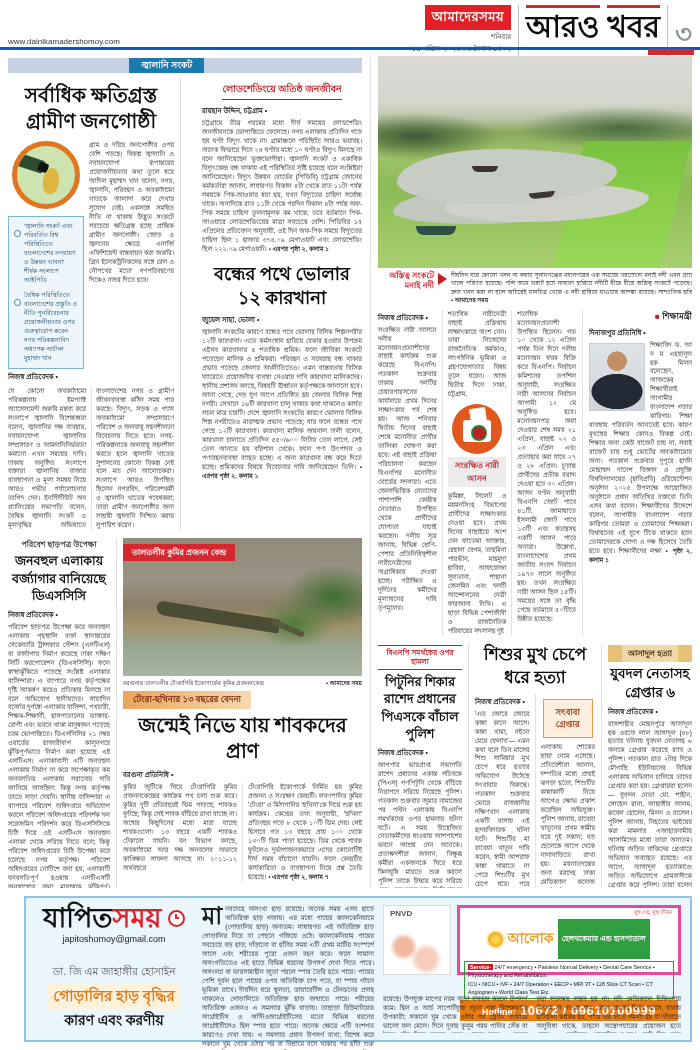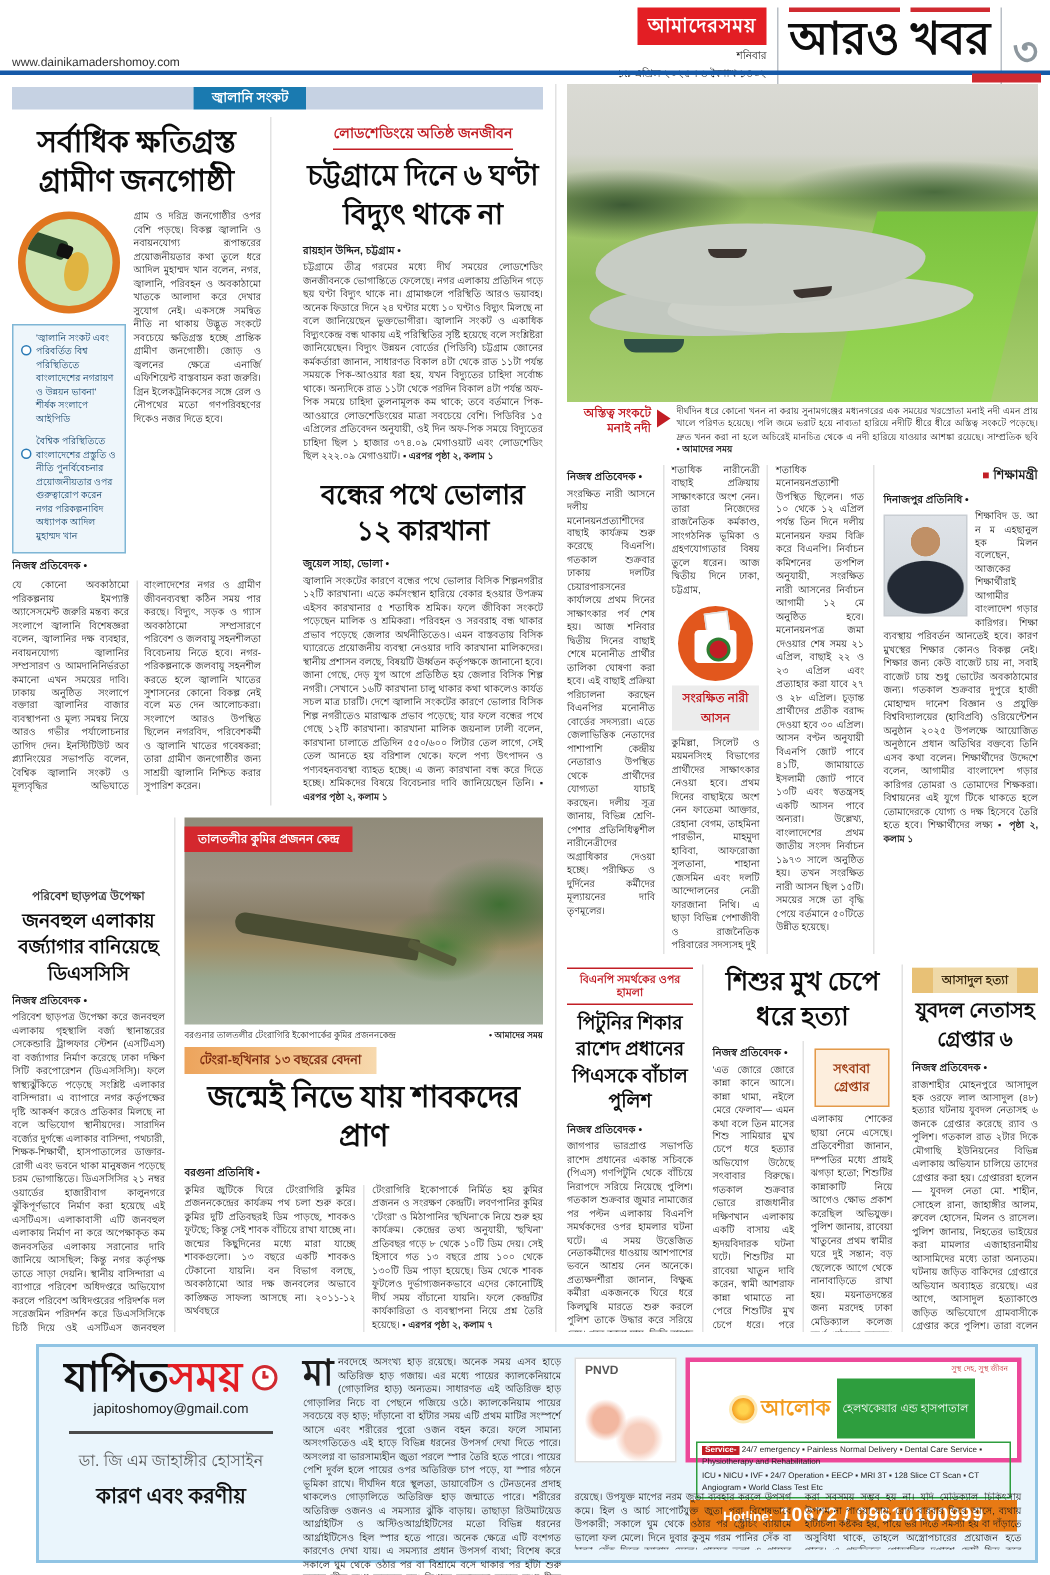--- a/index.html
+++ b/index.html
@@ -49,21 +49,21 @@
   .infobox .item{display:flex;gap:3px;margin-bottom:6px;}
   .infobox .item:last-child{margin-bottom:0;}
   .odot{width:5px;height:5px;border:1.5px solid #2a7ab5;border-radius:50%;flex:none;margin-top:8px;background:#fff;}
   .fuel-intro{flex:1;}
   .fuel-body{margin-top:4px;column-count:2;column-gap:10px;column-rule:1px solid #e2e2e2;}
   .ctg-tag{font-size:9.5px;border-bottom:1px solid #c21e25;width:fit-content;margin:4px auto 5px;padding-bottom:2px;}
   .ctg-h{font-size:19px;line-height:1.35;margin:2px 0 5px;}
   .bhola-h{font-size:18px;line-height:1.35;margin:8px 0 4px;}
   .lz-bottom{display:flex;margin-top:8px;}
   .waste-col{width:102px;flex:none;}
-  .waste-tag{font-size:7.8px;text-align:center;color:#3a3a3a;font-weight:bold;margin-bottom:2px;margin-top:46px;}
+  .waste-tag{font-size:7.8px;text-align:center;color:#3a3a3a;font-weight:bold;margin-bottom:2px;}
   .waste-h{font-size:12.5px;line-height:1.4;margin:1px 0 3px;}
   .croc-block{flex:1;margin-left:6px;border-left:1px solid #e2e2e2;padding-left:6px;}
   .croc-photo{height:138px;position:relative;background-image:
       radial-gradient(ellipse 70px 45px at 88% 42%,#3f6f33 0%,rgba(63,111,51,0) 70%),
       radial-gradient(ellipse 55px 35px at 72% 62%,#4d7c3c 0%,rgba(77,124,60,0) 70%),
       linear-gradient(180deg,#908b7a 0%,#9b9383 30%,#8a7f68 48%,#a08f68 62%,#99a68e 78%,#aab4a4 100%);}
   .croc-body{position:absolute;left:14%;top:52%;width:52%;height:14px;background:#4a4d33;border-radius:8px 2px 2px 10px;transform:rotate(9deg);}
   .croc-body:after{content:"";position:absolute;right:-26px;top:4px;width:34px;height:6px;background:#565a3a;border-radius:2px;transform:rotate(14deg);}
   .croc-tag{position:absolute;top:6px;left:0;background:#d4282e;color:#fff;font-size:8px;font-weight:bold;padding:2px 9px;}
   .croc-cap{display:flex;justify-content:space-between;font-size:5.8px;margin:2px 0 3px;color:#222;}
@@ -133,21 +133,21 @@
   .jp-right{flex:1;display:flex;flex-direction:column;gap:16px;}
   .ad-row{display:flex;gap:6px;height:70px;flex:none;}
   .pnvd{width:66px;flex:none;background:
       radial-gradient(circle 16px at 64% 78%,#f6cdbd 60%,rgba(0,0,0,0)),
       radial-gradient(circle 14px at 30% 60%,#f2b7a0 60%,rgba(0,0,0,0)),#fff;border:1px solid #dcdcdc;position:relative;}
   .pnvd-label{position:absolute;top:3px;left:6px;font-size:8px;font-weight:bold;color:#555;}
   .alok{flex:1;background:#fff;border:3px solid #ec4899;display:flex;flex-direction:column;}
   .alok-top{display:flex;align-items:center;justify-content:center;gap:4px;padding:2px 4px 1px;}
   .sun{width:15px;height:15px;border-radius:50%;background:radial-gradient(circle,#ffd34d 30%,#f39c1f 75%);box-shadow:0 0 0 2px #fdeab5;flex:none;}
   .alok-name{color:#f39c1f;font-size:14px;font-weight:800;}
-  .alok-rest{background:#2e9e3e;color:#fff;font-size:7.5px;font-weight:normal;padding:14px 4px;text-align:right;}
+  .alok-rest{background:#2e9e3e;color:#fff;font-size:7.5px;font-weight:bold;padding:14px 4px;text-align:right;}
   .alok-tagline{font-size:5px;color:#c21e25;text-align:right;padding:1px 6px 0;}
   .alok-services{border:1px solid #2e9e3e;margin:1px 4px;padding:1px 3px;font-size:5.4px;line-height:1.55;color:#222;}
   .svc-label{color:#fff;background:#c21e25;font-weight:bold;padding:0 2px;}
   .alok-hotline{background:#e87a14;color:#fff;text-align:center;font-weight:800;margin-top:auto;padding:1px 0 2px;}
   .alok-hotline .hl{font-size:9px;} .alok-hotline .hn{font-size:13px;letter-spacing:.5px;}
   .jp-bottom{display:flex;gap:9px;flex:1;margin-top:4px;overflow:hidden;}
   .jp-bottom>div{flex:1;}
 </style>
 </head>
 <body>
@@ -206,21 +206,20 @@
               </div>
             </div>
             <div class="fuel-intro t">গ্রাম ও দরিদ্র জনগোষ্ঠীর ওপর বেশি পড়ছে। বিকল্প জ্বালানি ও নবায়নযোগ্য রূপান্তরের প্রয়োজনীয়তার কথা তুলে ধরে আদিল মুহাম্মদ খান বলেন, নগর, জ্বালানি, পরিবহন ও অবকাঠামো খাতকে আলাদা করে দেখার সুযোগ নেই। একসঙ্গে সমন্বিত নীতি না থাকায় উদ্ভূত সংকটে সবচেয়ে ক্ষতিগ্রস্ত হচ্ছে প্রান্তিক গ্রামীণ জনগোষ্ঠী। জোড় ও জ্বলনের ক্ষেত্রে এনার্জি এফিশিয়েন্ট বাস্তবায়ন করা জরুরি। গ্রিন ইলেকট্রনিকসের সঙ্গে রেল ও নৌপথের মতো গণপরিবহণের দিকেও নজর দিতে হবে।</div>
           </div>
           <div class="by">নিজস্ব প্রতিবেদক •</div>
           <div class="fuel-body t">যে কোনো অবকাঠামো পরিকল্পনায় ইমপ্যাক্ট অ্যাসেসমেন্ট জরুরি মন্তব্য করে সংলাপে জ্বালানি বিশেষজ্ঞরা বলেন, জ্বালানির দক্ষ ব্যবহার, নবায়নযোগ্য জ্বালানির সম্প্রসারণ ও আমদানিনির্ভরতা কমানো এখন সময়ের দাবি। ঢাকায় অনুষ্ঠিত সংলাপে বক্তারা জ্বালানির বাজার ব্যবস্থাপনা ও মূল্য সমন্বয় নিয়ে আরও গভীর পর্যালোচনার তাগিদ দেন। ইনস্টিটিউট অব প্ল্যানিংয়ের সভাপতি বলেন, বৈশ্বিক জ্বালানি সংকট ও মূল্যবৃদ্ধির অভিঘাতে বাংলাদেশের নগর ও গ্রামীণ জীবনব্যবস্থা কঠিন সময় পার করছে। বিদ্যুৎ, সড়ক ও গ্যাস অবকাঠামো সম্প্রসারণে পরিবেশ ও জলবায়ু সহনশীলতা বিবেচনায় নিতে হবে। নগর-পরিকল্পনাকে জলবায়ু সহনশীল করতে হলে জ্বালানি খাতের সুশাসনের কোনো বিকল্প নেই বলে মত দেন আলোচকরা। সংলাপে আরও উপস্থিত ছিলেন নগরবিদ, পরিবেশকর্মী ও জ্বালানি খাতের গবেষকরা; তারা গ্রামীণ জনগোষ্ঠীর জন্য সাশ্রয়ী জ্বালানি নিশ্চিত করার সুপারিশ করেন।</div>
         </div>
 
         <div class="colB">
           <div class="kicker ctg-tag">লোডশেডিংয়ে অতিষ্ঠ জনজীবন</div>
-          <h2 class="hserif ctg-h">চট্টগ্রামে দিনে ৬ ঘণ্টা বিদ্যুৎ থাকে না</h2>
           <div class="by">রায়হান উদ্দিন, চট্টগ্রাম •</div>
           <div class="t"><span>চট্টগ্রামে তীব্র গরমের মধ্যে দীর্ঘ সময়ের লোডশেডিং জনজীবনকে ভোগান্তিতে ফেলেছে। নগর এলাকায় প্রতিদিন গড়ে ছয় ঘণ্টা বিদ্যুৎ থাকে না। গ্রামাঞ্চলে পরিস্থিতি আরও ভয়াবহ। অনেক ফিডারে দিনে ২৪ ঘণ্টার মধ্যে ১০ ঘণ্টাও বিদ্যুৎ মিলছে না বলে জানিয়েছেন ভুক্তভোগীরা। জ্বালানি সংকট ও একাধিক বিদ্যুৎকেন্দ্র বন্ধ থাকায় এই পরিস্থিতির সৃষ্টি হয়েছে বলে সংশ্লিষ্টরা জানিয়েছেন। বিদ্যুৎ উন্নয়ন বোর্ডের (পিডিবি) চট্টগ্রাম জোনের কর্মকর্তারা জানান, সাধারণত বিকাল ৪টা থেকে রাত ১১টা পর্যন্ত সময়কে পিক-আওয়ার ধরা হয়, যখন বিদ্যুতের চাহিদা সর্বোচ্চ থাকে। অন্যদিকে রাত ১১টা থেকে পরদিন বিকাল ৪টা পর্যন্ত অফ-পিক সময়ে চাহিদা তুলনামূলক কম থাকে; তবে বর্তমানে পিক-আওয়ারে লোডশেডিংয়ের মাত্রা সবচেয়ে বেশি। পিডিবির ১৫ এপ্রিলের প্রতিবেদন অনুযায়ী, ওই দিন অফ-পিক সময়ে বিদ্যুতের চাহিদা ছিল ১ হাজার ৩৭৪.০৯ মেগাওয়াট এবং লোডশেডিং ছিল ২২২.০৯ মেগাওয়াট।</span> <span class="more">▪ এরপর পৃষ্ঠা ২, কলাম ১</span></div>
           <h2 class="hserif bhola-h">বন্ধের পথে ভোলার ১২ কারখানা</h2>
           <div class="by">জুয়েল সাহা, ভোলা •</div>
           <div class="t"><span>জ্বালানি সংকটের কারণে বন্ধের পথে ভোলার বিসিক শিল্পনগরীর ১২টি কারখানা। এতে কর্মসংস্থান হারিয়ে বেকার হওয়ার উপক্রম এইসব কারখানার ৫ শতাধিক শ্রমিক। ফলে জীবিকা সংকটে পড়েছেন মালিক ও শ্রমিকরা। পরিবহন ও সরবরাহ বন্ধ থাকার প্রভাব পড়েছে জেলার অর্থনীতিতেও। এমন বাস্তবতায় বিসিক ঘ্যারেতে প্রয়োজনীয় ব্যবস্থা নেওয়ার দাবি কারখানা মালিকদের। স্থানীয় প্রশাসন বলছে, বিষয়টি ঊর্ধ্বতন কর্তৃপক্ষকে জানানো হবে। জানা গেছে, দেড় যুগ আগে প্রতিষ্ঠিত হয় জেলার বিসিক শিল্প নগরী। সেখানে ১৬টি কারখানা চালু থাকার কথা থাকলেও কার্যত সচল মাত্র চারটি। দেশে জ্বালানি সংকটের কারণে ভোলার বিসিক শিল্প নগরীতেও মারাত্মক প্রভাব পড়েছে; যার ফলে বন্ধের পথে গেছে ১২টি কারখানা। কারখানা মালিক জয়নাল ঢালী বলেন, কারখানা চালাতে প্রতিদিন ৫৫০/৬০০ লিটার তেল লাগে, সেই তেল আনতে হয় বরিশাল থেকে। ফলে পণ্য উৎপাদন ও পণ্যবহনব্যবস্থা ব্যাহত হচ্ছে। এ জন্য কারখানা বন্ধ করে দিতে হচ্ছে। শ্রমিকদের বিষয়ে বিবেচনার দাবি জানিয়েছেন তিনি।</span> <span class="more">▪ এরপর পৃষ্ঠা ২, কলাম ১</span></div>
         </div>
       </div>
 
       <div class="lz-bottom">
 
@@ -336,20 +335,21 @@
 
   <div class="bottom-box">
     <div class="jp-left">
       <div class="jp-logo">
         <span class="blk">যাপিত</span><span class="red">সময়</span>
         <span class="clock"></span>
       </div>
       <div class="jp-email">japitoshomoy@gmail.com</div>
       <div class="jp-div"></div>
       <div class="jp-author">ডা. জি এম জাহাঙ্গীর হোসাইন</div>
+      <div class="jp-h1">গোড়ালির হাড় বৃদ্ধির</div>
       <div class="jp-h2">কারণ এবং করণীয়</div>
     </div>
 
     <div class="jp-mid t">
       <span class="dropcap">মা</span><span>নবদেহে অসংখ্য হাড় রয়েছে। অনেক সময় এসব হাড়ে অতিরিক্ত হাড় গজায়। এর মধ্যে পায়ের ক্যালকেনিয়ামে (গোড়ালির হাড়) অন্যতম। সাধারণত এই অতিরিক্ত হাড় গোড়ালির নিচে বা পেছনে গজিয়ে ওঠে। ক্যালকেনিয়াম পায়ের সবচেয়ে বড় হাড়; দাঁড়ানো বা হাঁটার সময় এটি প্রথম মাটির সংস্পর্শে আসে এবং শরীরের পুরো ওজন বহন করে। ফলে সামান্য অসংগতিতেও এই হাড়ে বিভিন্ন ধরনের উপসর্গ দেখা দিতে পারে। অসংলগ্ন বা ভারসাম্যহীন জুতা পরলে স্পার তৈরি হতে পারে। পায়ের পেশি দুর্বল হলে পায়ের ওপর অতিরিক্ত চাপ পড়ে, যা স্পার গঠনে ভূমিকা রাখে। দীর্ঘদিন ধরে স্থূলতা, ডায়াবেটিস ও টেনডনের প্রদাহ থাকলেও গোড়ালিতে অতিরিক্ত হাড় জন্মাতে পারে। শরীরের অতিরিক্ত ওজনও এ সমস্যার ঝুঁকি বাড়ায়। তাছাড়া রিউমাটয়েড আর্থ্রাইটিস ও অস্টিওআর্থ্রাইটিসের মতো বিভিন্ন ধরনের আর্থ্রাইটিসেও হিল স্পার হতে পারে। অনেক ক্ষেত্রে এটি বংশগত কারণেও দেখা যায়। এ সমস্যার প্রধান উপসর্গ ব্যথা; বিশেষ করে সকালে ঘুম থেকে ওঠার পর বা বিশ্রামে বসে থাকার পর হাঁটা শুরু করলে তীব্র ব্যথা অনুভূত হয়। বিশ্রামে চলাফেরা করলে ব্যথা ধীরে ধীরে কমে আসে এবং বিরাম অবস্থায় সাধারণত ব্যথা থাকে না। কখনও কখনও ব্যথা এত বেশি হয় যে পায়ে ভর দেওয়া কঠিন হয়ে পড়ে। অতিরিক্ত হাড় আশপাশের পেশি, টেনডন, ফ্যাসিয়া, রক্তনালি ও স্নায়ুতে টানাপড়েন (ট্র্যাকশন) ইত্যাদি সৃষ্টি করে। ফলে ব্যথা ও টিস্যুতে প্রদাহ জমে থাকে। কখনও পায়ের তলা লাল হয়ে যায়, হাঁটাচলায় পাতলা বা শক্ত হয়ে পড়ে এবং পায়ের স্বাভাবিক কাজ ব্যাহত হয়ে ফেটে ফুটতে অবশ অনুভূত হয়। এ সমস্যায় ভোগেন অনেকেই।</span>
     </div>
 
     <div class="jp-right">
       <div class="ad-row">
         <div class="pnvd">

